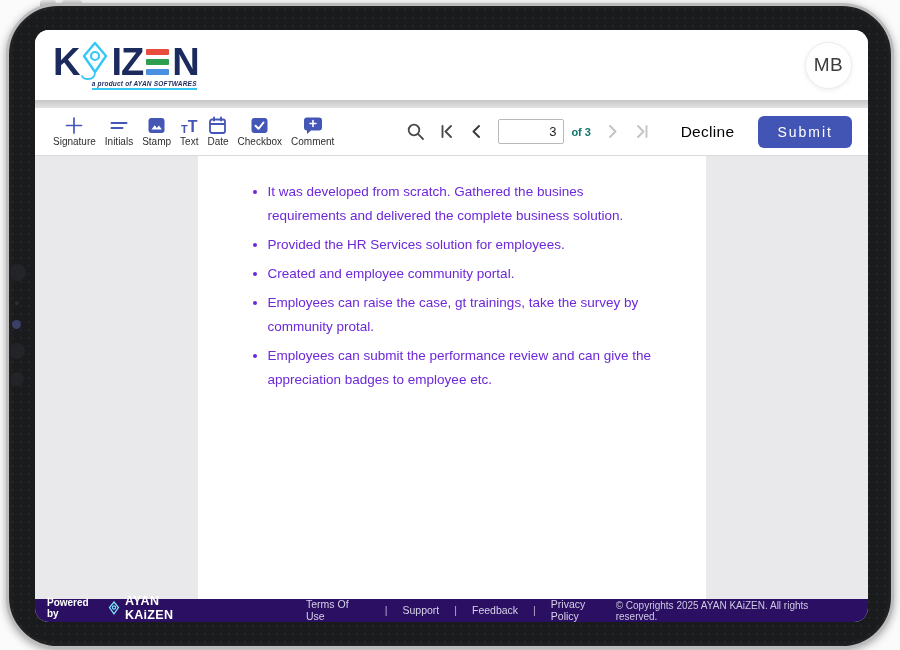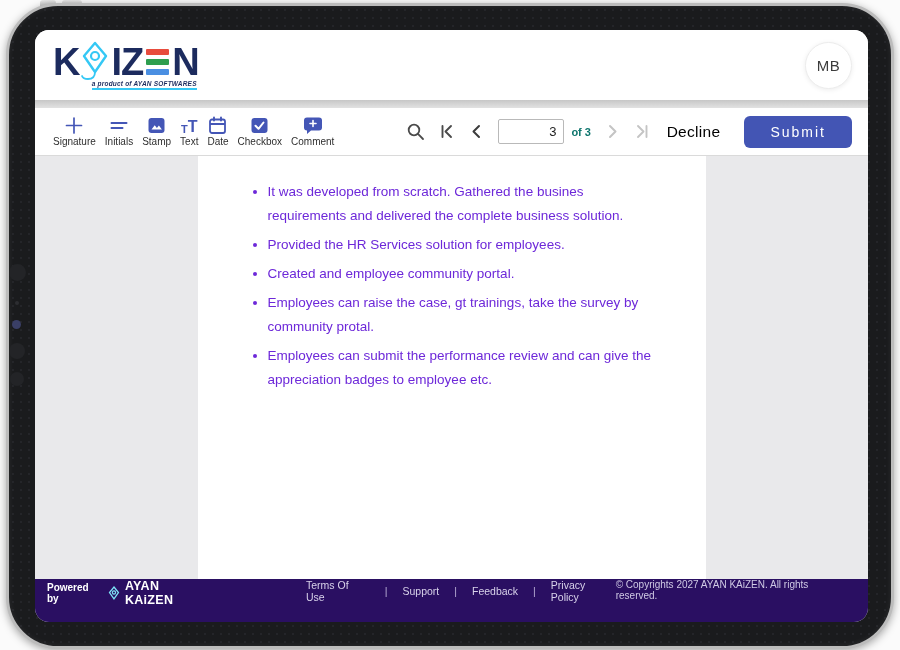--- a/index.html
+++ b/index.html
@@ -50,21 +50,21 @@
   .e-bar { width:23px; height:6px; border-radius:1px; }
   .logo-tagline {
     align-self:flex-end; margin-top:-4px; margin-right:2px;
     font-size:6.5px; font-weight:700; font-style:italic; color:#1c2b5e;
     border-bottom:2px solid #35c8f5; padding-bottom:1px; letter-spacing:.2px;
   }
   .avatar {
     margin-left:auto; width:47px; height:47px; border-radius:50%;
     background:#fff; border:1px solid #ececec; box-shadow:0 1px 5px rgba(0,0,0,.08);
     display:flex; align-items:center; justify-content:center;
-    font-size:15px; color:#3c3c3c; letter-spacing:.5px; cursor:pointer;
+    font-size:19px; color:#3c3c3c; letter-spacing:.5px; cursor:pointer;
   }
 
   .header-divider { height:8px; flex:0 0 auto; background:linear-gradient(180deg,#c7c7c7,#e2e2e2); }
 
   
   .toolbar {
     height:48px; flex:0 0 auto; background:#fff; border-bottom:1px solid #dadada;
     display:flex; align-items:center; padding:0 14px 0 18px;
   }
   .tools { display:flex; align-items:flex-end; gap:9px; }
@@ -81,37 +81,37 @@
     width:66px; height:25px; border:1px solid #b9b9b9; border-radius:2px;
     text-align:right; padding-right:7px; font-size:13px; color:#222;
     font-family:"Liberation Sans",sans-serif;
   }
   .of-label { font-size:11px; color:#0f766e; margin-left:-6px;font-weight:bold; }
 
   .actions { margin-left:auto; display:flex; align-items:center; gap:24px; padding-right:2px; }
   .decline-btn { background:none; border:none; font-size:15.5px; font-weight:500; color:#000000; letter-spacing:.3px; cursor:pointer; font-family:"Liberation Sans",sans-serif; }
   .submit-btn {
     background:#4355b4; color:#fff; border:none; border-radius:6px;
-    padding:8px 26px; font-size:14px; font-weight:500; letter-spacing:2px;
+    padding:8px 19px; font-size:14px; font-weight:500; letter-spacing:2px;
     cursor:pointer; font-family:"Liberation Sans",sans-serif;
   }
 
   
   .content { flex:1 1 auto; background:#e9e9eb; display:flex; justify-content:center; overflow:hidden; }
   .doc-page { width:508px; background:#fff; padding:24px 28px 0 50px; }
   .doc-page ul { padding-left:20px; }
   .doc-page li {
     font-size:13.5px; color:#6d28d9; line-height:24px;
     margin-bottom:5px; white-space:pre-line;
   }
 
   
   .app-footer {
-    height:43px; flex:0 0 auto; background:#2a0f62;
-    display:flex; align-items:flex-start; padding:0 16px 0 12px;
+    height:23px; flex:0 0 auto; background:#2a0f62;
+    display:flex; align-items:flex-end; padding:0 16px 0 12px;
     color:#d8d2ea; font-size:10.5px;
   }
   .powered { display:flex; align-items:center; gap:5px; }
   .powered-label { font-weight:700; color:#fff; font-size:10px; }
   .brand-name { font-weight:700; color:#fff; font-size:12.5px; letter-spacing:.3px; }
   .footer-links { display:flex; align-items:center; gap:15px; margin-left:95px; }
   .footer-link { color:#d8d2ea; cursor:pointer; }
   .footer-sep { color:#b9aed6; }
   .copyright { margin-left:auto; color:#cfc9e4; font-size:10px; }
 </style>
@@ -288,16 +288,16 @@
     </div>
     <div class="footer-links">
       <span class="footer-link">Terms Of Use</span>
       <span class="footer-sep">|</span>
       <span class="footer-link">Support</span>
       <span class="footer-sep">|</span>
       <span class="footer-link">Feedback</span>
       <span class="footer-sep">|</span>
       <span class="footer-link">Privacy Policy</span>
     </div>
-    <div class="copyright">© Copyrights 2027 AYAN KAiZEN. All rights reserved.</div>
+    <div class="copyright">© Copyrights 2025 AYAN KAiZEN. All rights reserved.</div>
   </div>
 
 </div>
 
 </body></html>

